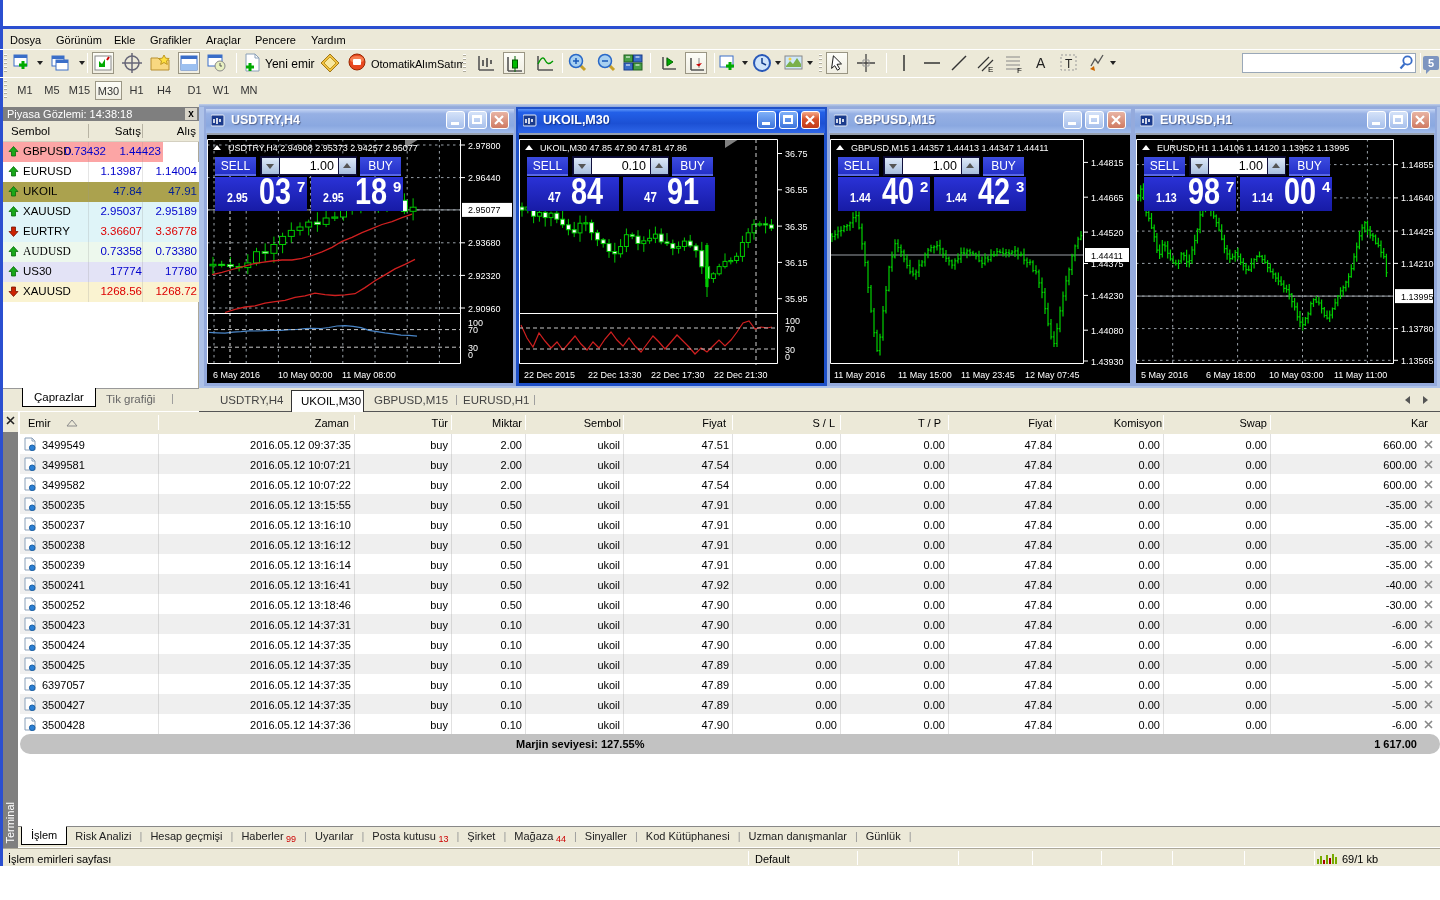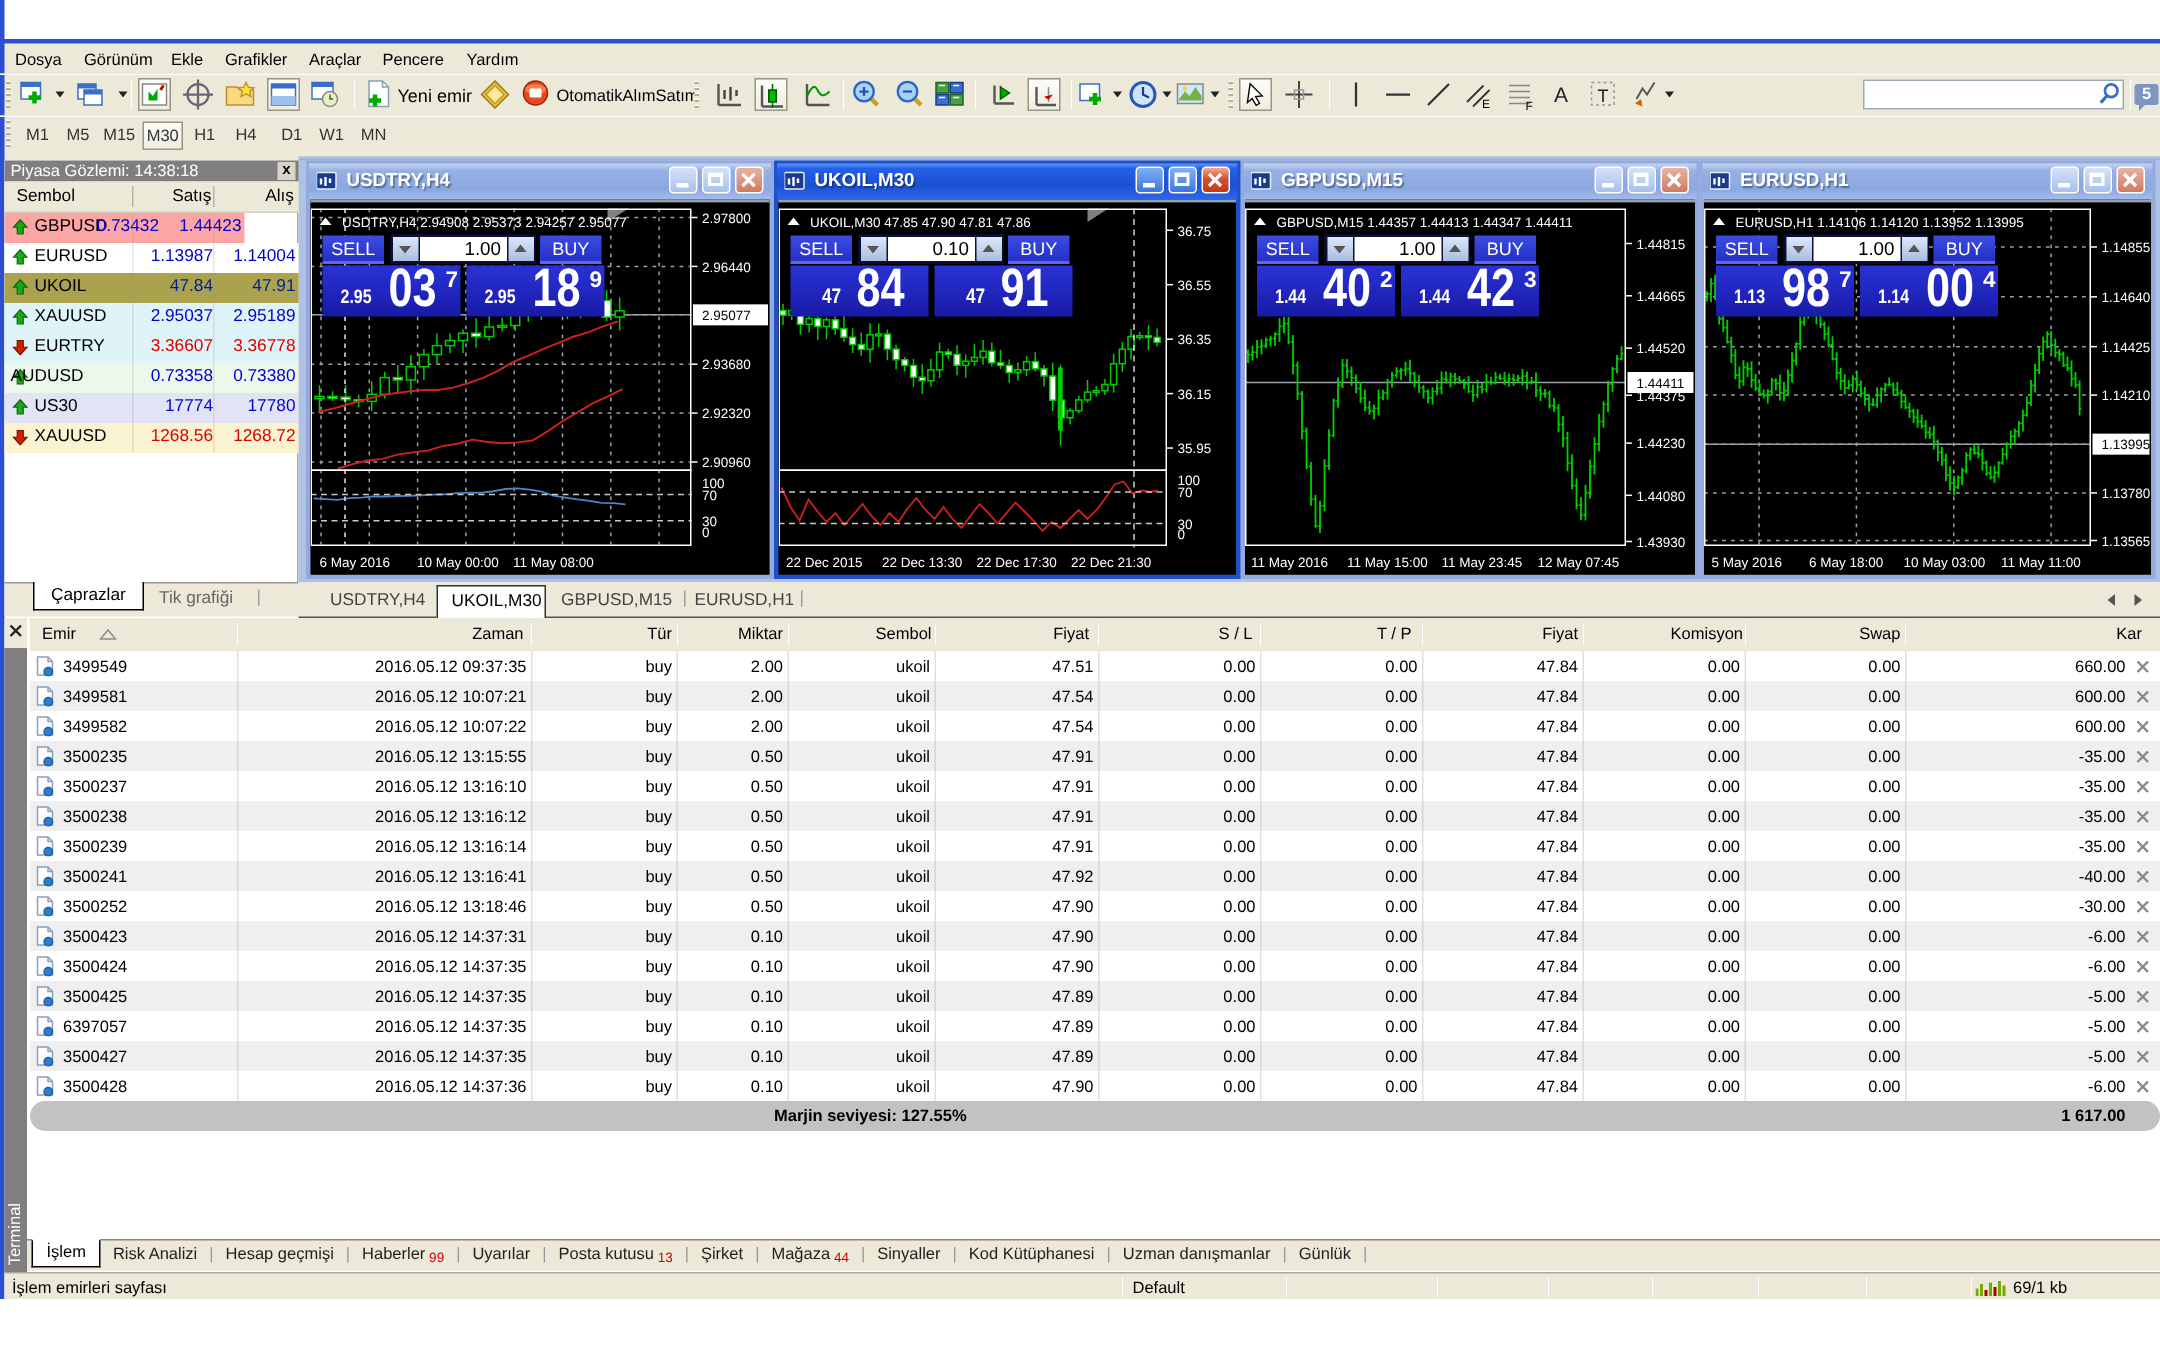--- a/index.html
+++ b/index.html
@@ -598,21 +598,21 @@
       <span style="position:absolute;left:20px;top:3px;color:#000;">EURTRY</span>
       <span style="position:absolute;right:57px;top:3px;color:#dd0000;">3.36607</span>
       <span style="position:absolute;right:2px;top:3px;color:#dd0000;">3.36778</span>
       <div style="position:absolute;left:85px;top:0;width:1px;height:20px;background:rgba(150,150,150,.25)"></div>
       <div style="position:absolute;left:139px;top:0;width:1px;height:20px;background:rgba(150,150,150,.25)"></div>
     </div>
     <div style="position:absolute;left:0;top:135px;width:196px;height:20px;background:#edf8ed;font-size:11.5px;">
       <svg width="11" height="11" style="position:absolute;left:5px;top:4px">
         <path d="M5.5 0.5L10 5.5H7.5V10H3.5V5.5H1Z" fill="#18a818" stroke="#0a680a" stroke-width="0.8"></path>
       </svg>
-      <span style="position:absolute;left:4px;top:3px;color:#000;">AUDUSD</span>
+      <span style="position:absolute;left:20px;top:3px;color:#000;font-family:Liberation Serif, serif;">AUDUSD</span>
       <span style="position:absolute;right:57px;top:3px;color:#0000cc;">0.73358</span>
       <span style="position:absolute;right:2px;top:3px;color:#0000cc;">0.73380</span>
       <div style="position:absolute;left:85px;top:0;width:1px;height:20px;background:rgba(150,150,150,.25)"></div>
       <div style="position:absolute;left:139px;top:0;width:1px;height:20px;background:rgba(150,150,150,.25)"></div>
     </div>
     <div style="position:absolute;left:0;top:155px;width:196px;height:20px;background:#e3e3f6;font-size:11.5px;">
       <svg width="11" height="11" style="position:absolute;left:5px;top:4px">
         <path d="M5.5 0.5L10 5.5H7.5V10H3.5V5.5H1Z" fill="#18a818" stroke="#0a680a" stroke-width="0.8"></path>
       </svg>
       <span style="position:absolute;left:20px;top:3px;color:#000;">US30</span>

